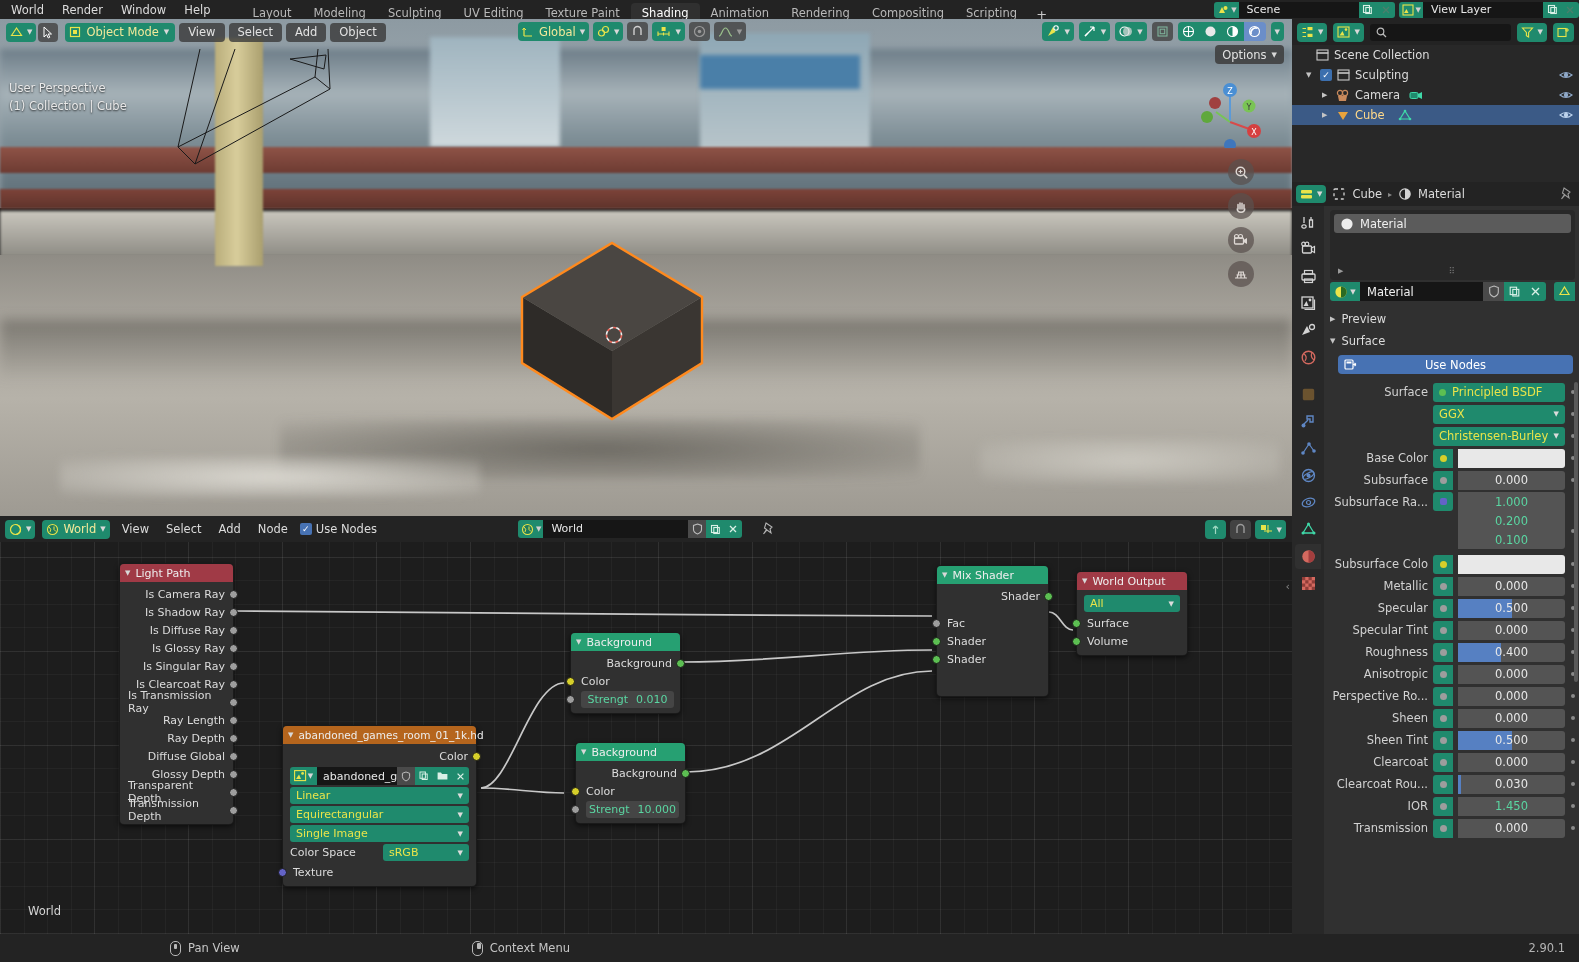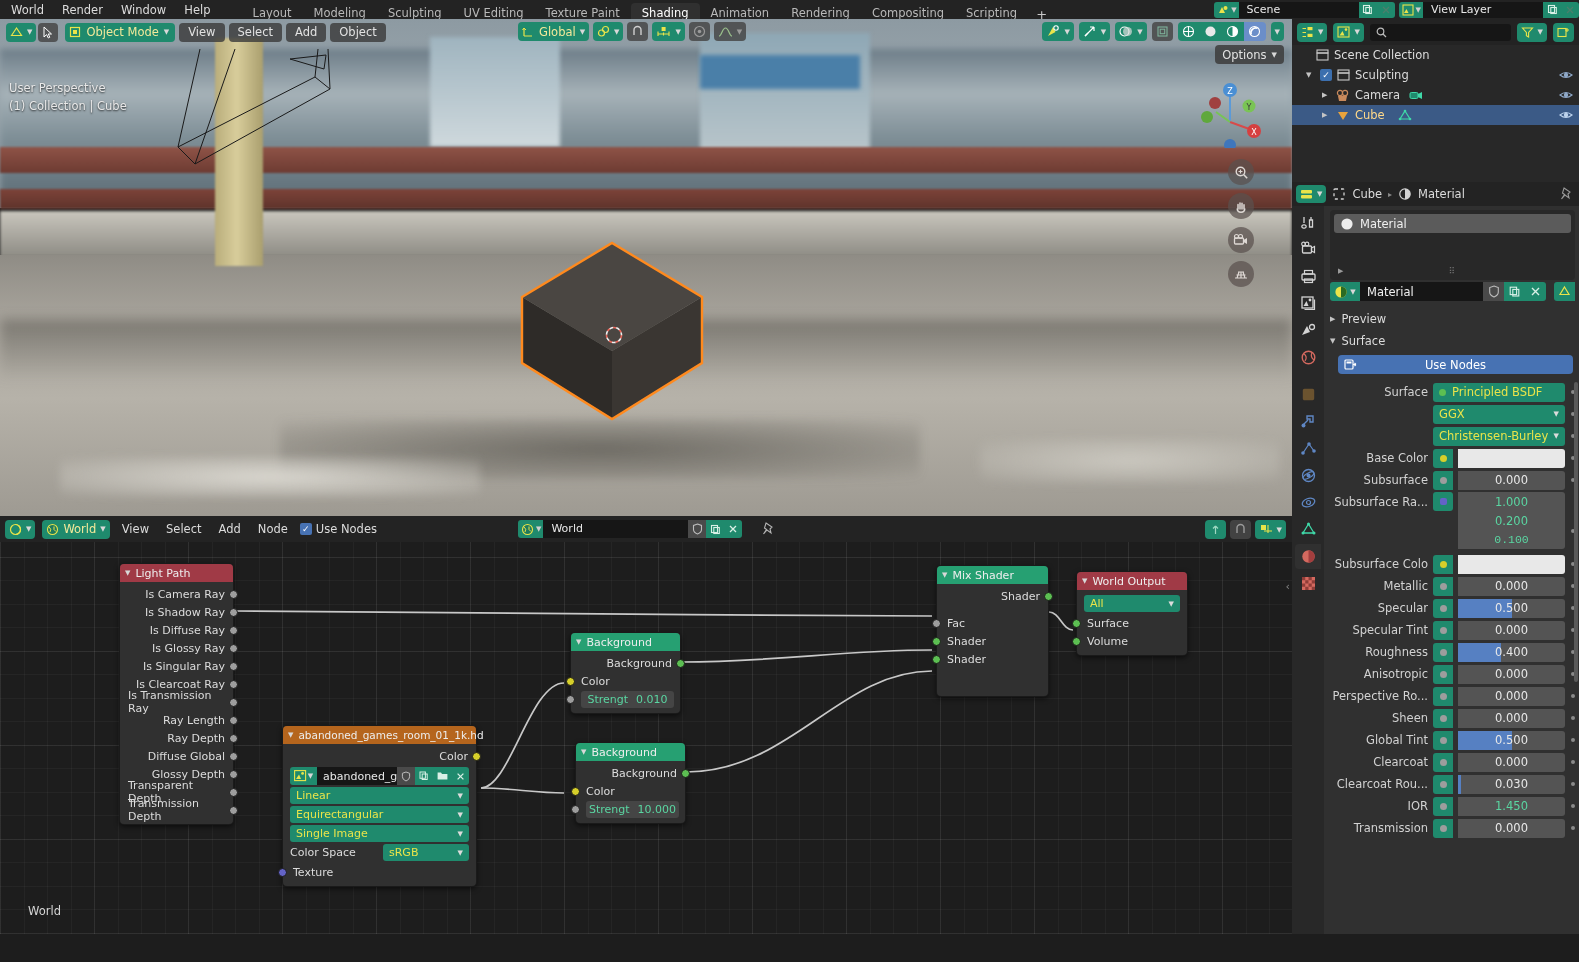--- a/index.html
+++ b/index.html
@@ -387,21 +387,21 @@
   .pdecor {
     position: absolute; right: 0; top: 50%; margin-top: -2px;
     width: 4px; height: 4px; border-radius: 50%; background: #8a8a8a;
   }
   .radius-group { flex: 1; }
   .radius-item {
     height: 19px; background: #545454; display: flex; align-items: center;
     justify-content: center; font-size: 11.5px; color: #5ad6a2; position: relative;
   }
   .radius-item:first-child { border-radius: 0 3px 0 0; }
-  .radius-item:last-child { border-radius: 0 0 3px 0; font-family: Liberation Mono, monospace; }
+  .radius-item:last-child { border-radius: 0 0 3px 0; }
   .pr-scroll {
     position: absolute; right: 1px; top: 200px; width: 4px; height: 300px;
     background: #5a5a5a; border-radius: 2px;
   }
 
   
   .statusbar {
     position: absolute; left: 0; top: 934px; width: 1579px; height: 28px;
     background: #232323; display: flex; align-items: center; padding-left: 170px;
     gap: 22px; font-size: 11.5px; color: #c6c6c6;
@@ -1474,21 +1474,21 @@
         <span class="pdot">
             <i style="background:#9d9d9d"></i>
           </span>
         <div class="pfield">
           <span>0.000</span>
         </div>
         <span class="pdecor"></span>
       </div>
 
       <div class="prow">
-        <span class="plabel">Global Tint</span>
+        <span class="plabel">Sheen Tint</span>
         <span class="pdot">
             <i style="background:#9d9d9d"></i>
           </span>
         <div class="pfield">
           <div class="fill" style="width:50%"></div>
           <span>0.500</span>
         </div>
         <span class="pdecor"></span>
       </div>
 
@@ -1534,14 +1534,25 @@
         <div class="pfield">
           <span>0.000</span>
         </div>
         <span class="pdecor"></span>
       </div>
     </div>
 
     <div class="pr-scroll"></div>
   </div>
 
+  <div class="statusbar">
+    <div class="status-item">
+      <span class="mouse-ic"></span>
+      <span>Pan View</span>
+    </div>
+    <div class="status-item" style="margin-left:210px">
+      <span class="mouse-ic right"></span>
+      <span>Context Menu</span>
+    </div>
+    <span class="version">2.90.1</span>
+  </div>
 
 </div>
 
 </body></html>

